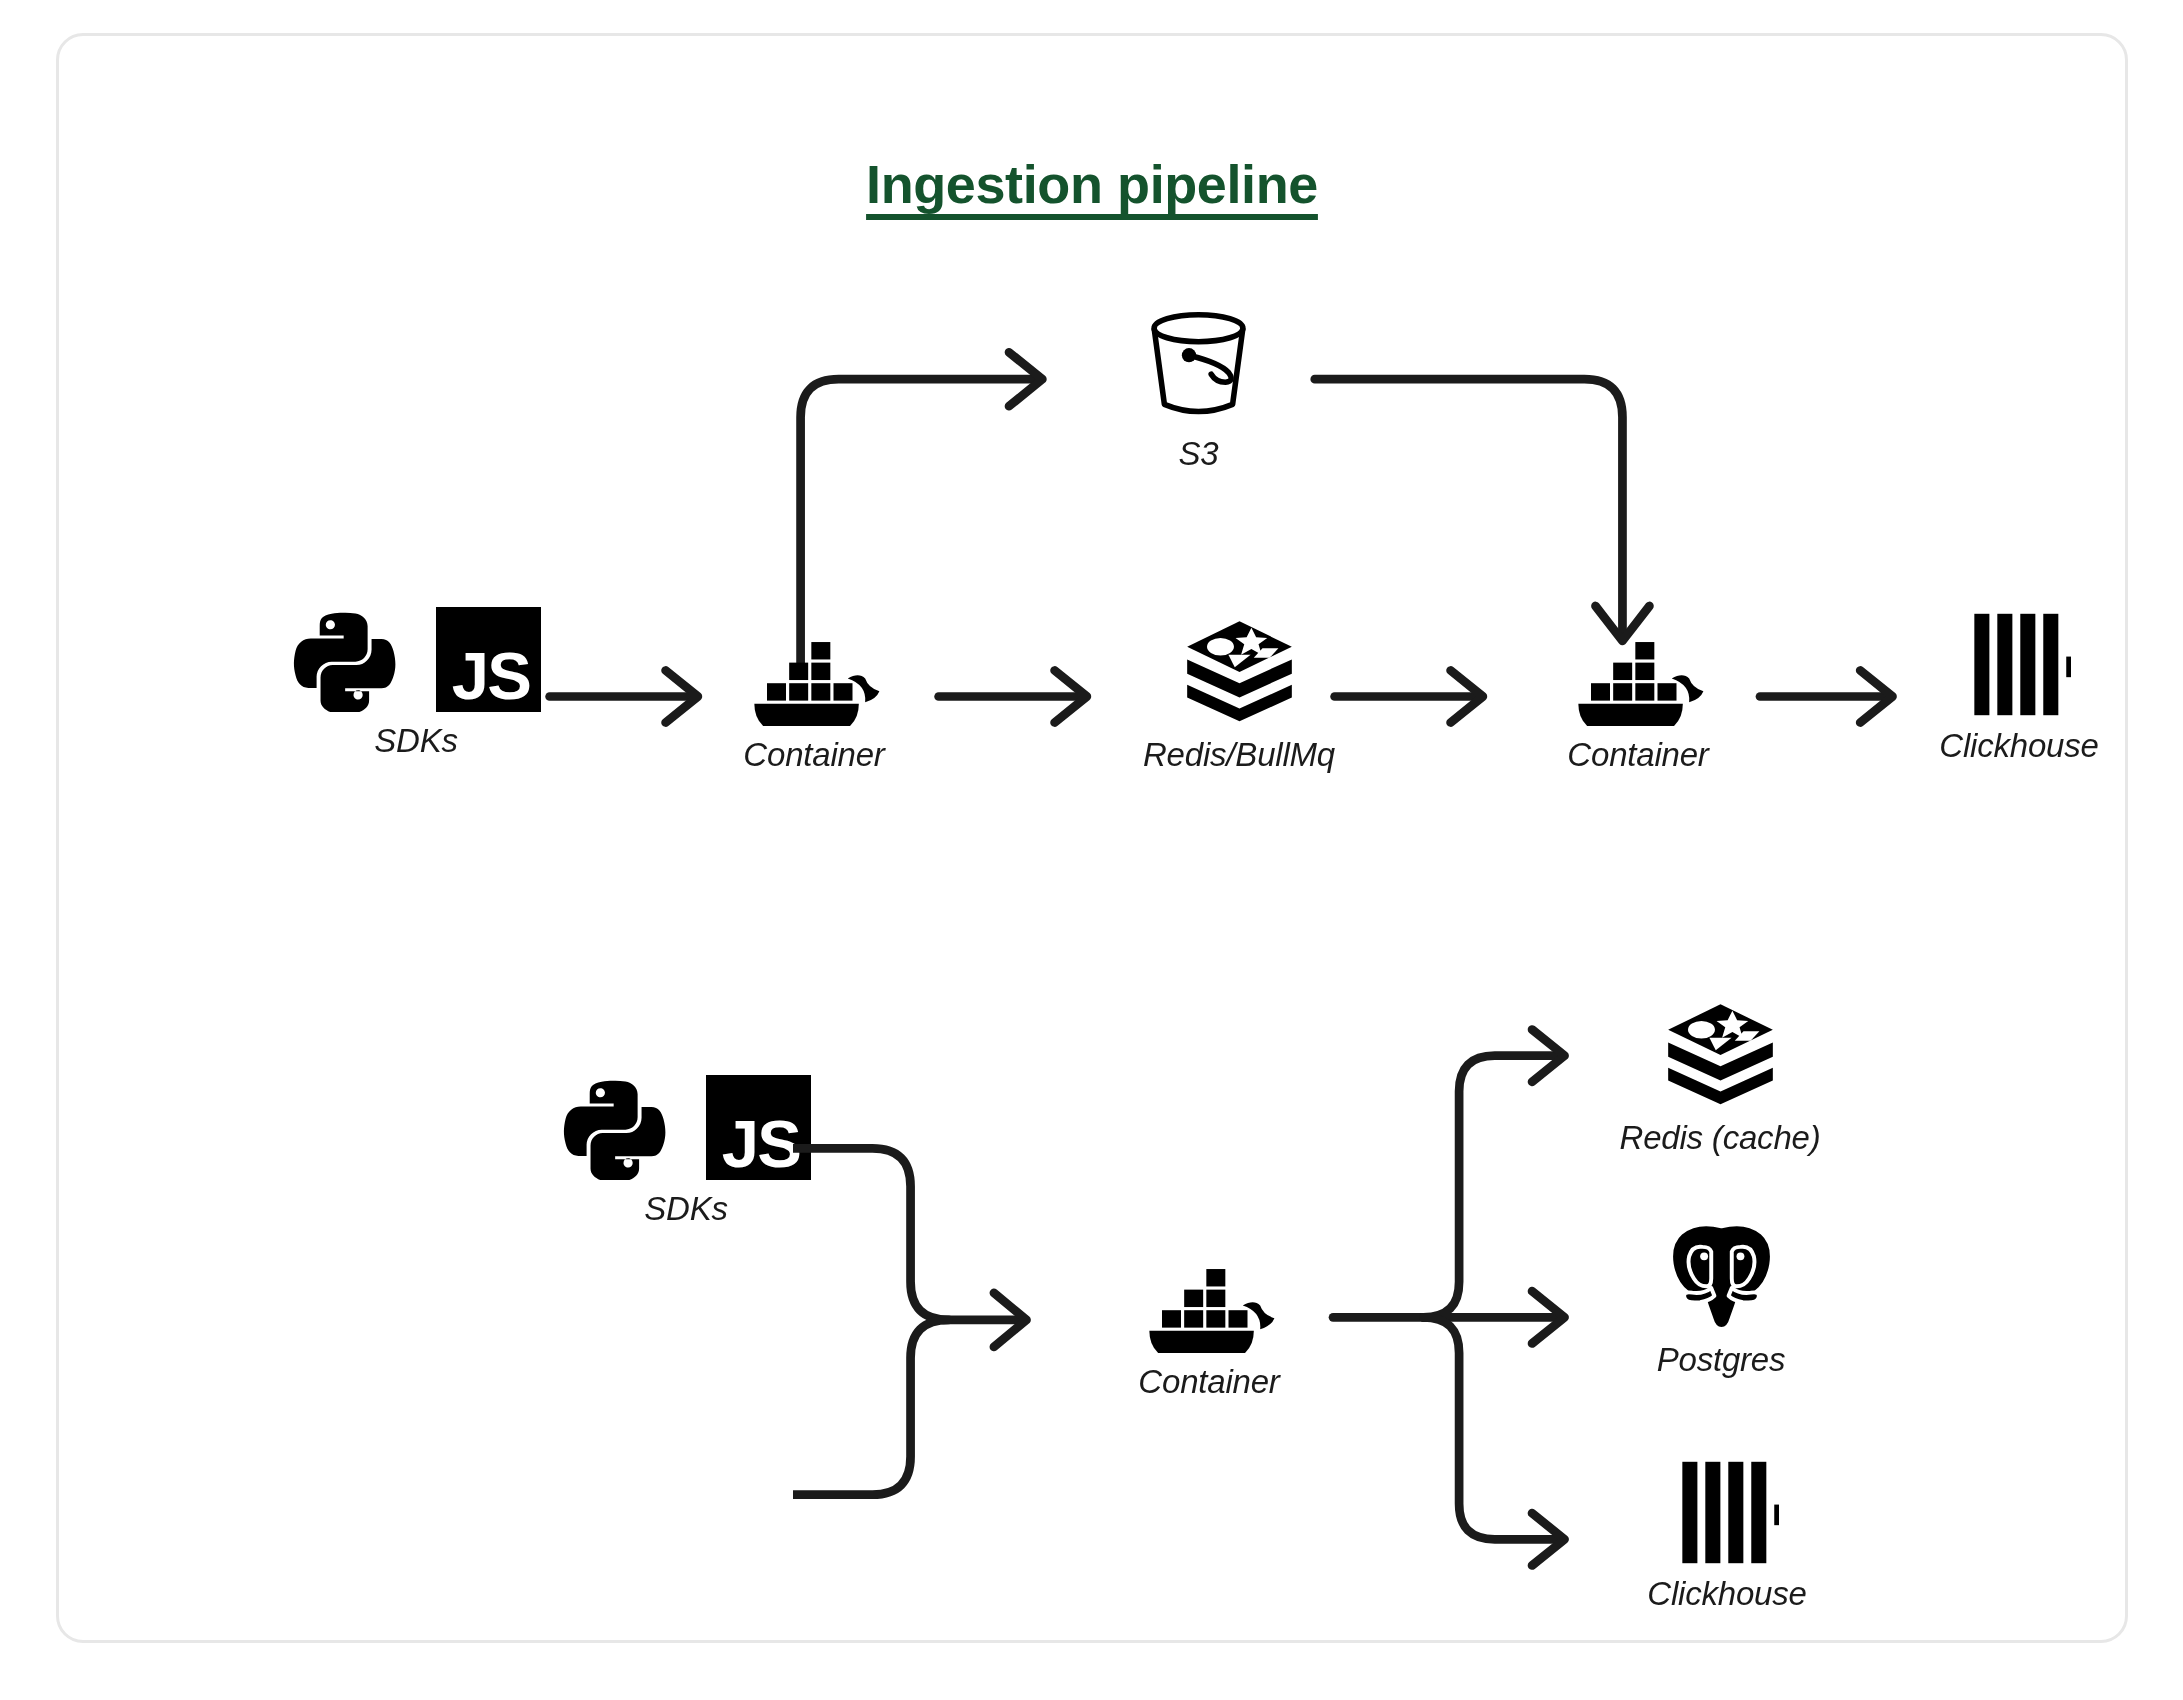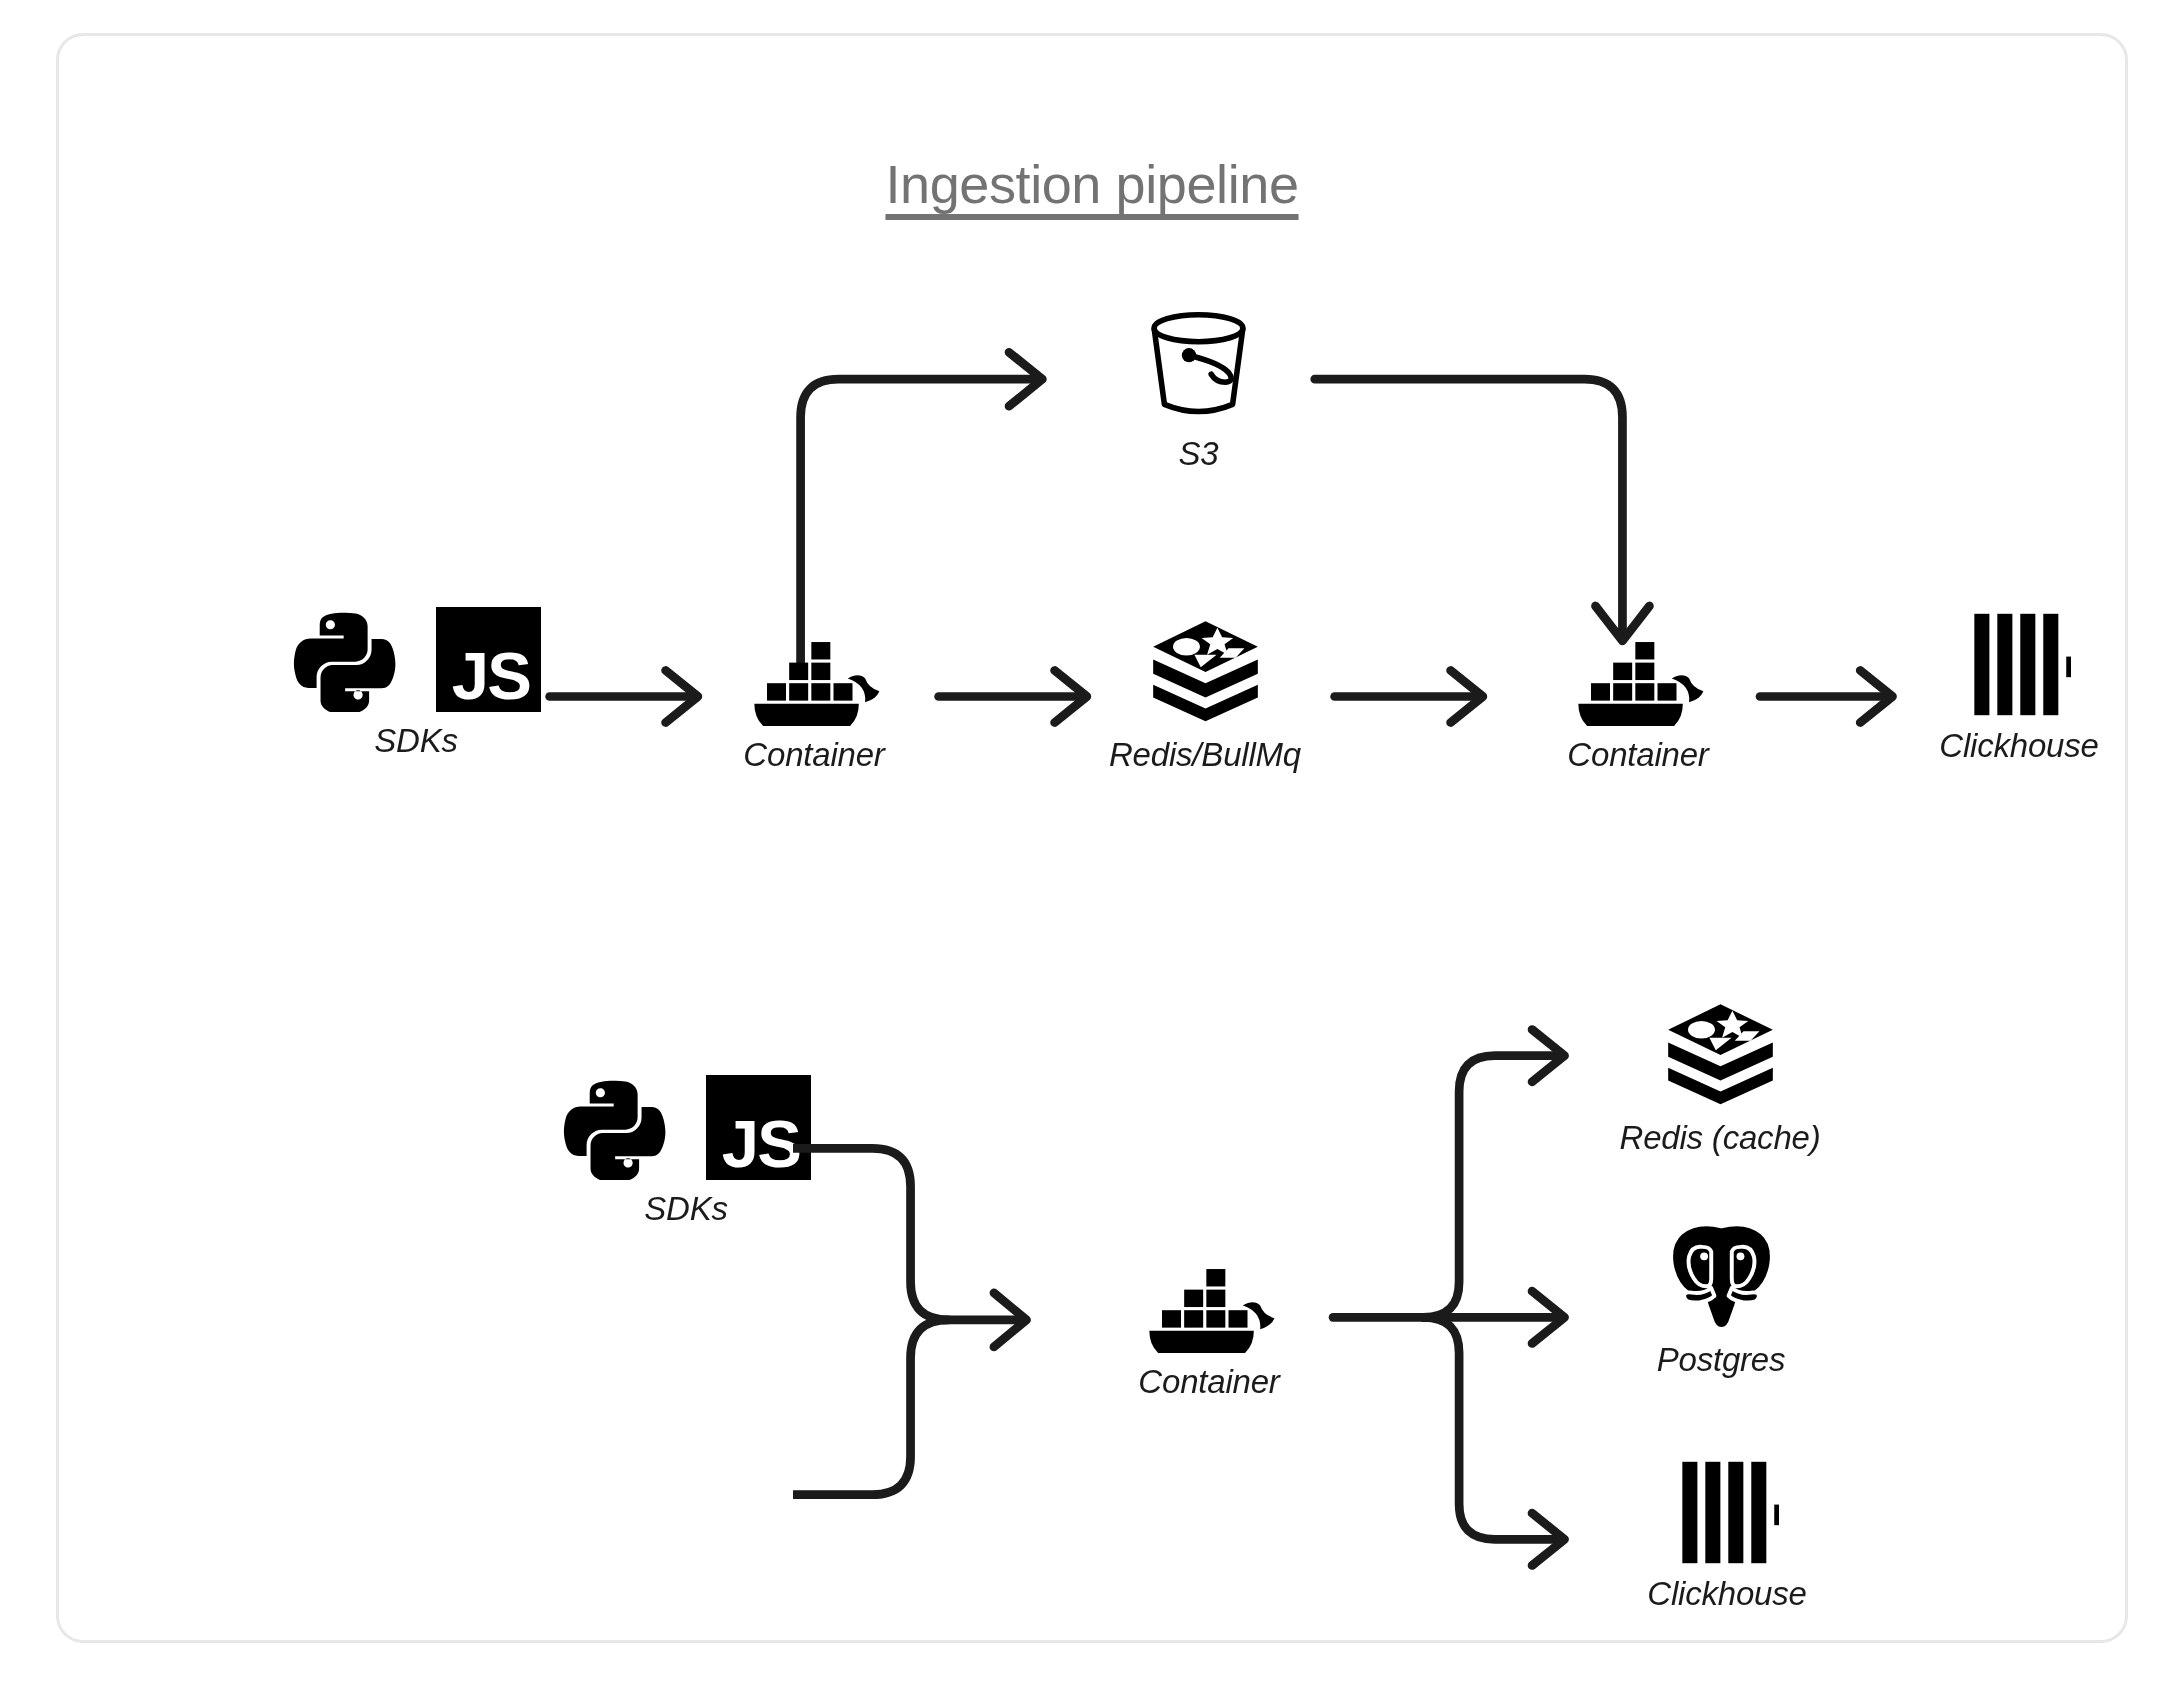--- a/index.html
+++ b/index.html
@@ -19,22 +19,22 @@
     top: 33px;
     width: 2072px;
     height: 1610px;
     border: 3.2px solid #e7e7e7;
     border-radius: 27px;
     background: #ffffff;
     box-sizing: border-box;
   }
   .section-title {
     position: absolute;
-    font-weight: normal;
-    color: #737373;
+    font-weight: bold;
+    color: #14532d;
     letter-spacing: -0.4px;
     white-space: nowrap;
     text-decoration: underline;
     text-decoration-thickness: 5.6px;
     text-underline-offset: 11px;
   }
   #title-ingestion {
     left: 0; right: 0;
     top: 117px;
     text-align: center;
@@ -155,21 +155,21 @@
       </svg>
     </div>
     <div class="caption">Container</div>
   </div>
 
   <svg class="conn" style="left:873px; top:625px; width:182px; height:71px;" viewBox="0 0 230 90">
     <path d="M 8 45 L 190 45" fill="none" stroke="#1b1b1b" stroke-width="11" stroke-linecap="round"></path>
     <path d="M 155 12 L 196 45 L 155 78" fill="none" stroke="#1b1b1b" stroke-width="11" stroke-linecap="round" stroke-linejoin="round"></path>
   </svg>
 
-  <div class="node" style="left:1023px; top:579px; width:246px;">
+  <div class="node" style="left:1057px; top:579px; width:246px;">
     <div class="glyph">
       <svg width="111" height="111" viewBox="0 0 140 140">
         <g fill="#000">
           <path d="M 70 8 L 136 40 L 70 72 L 4 40 Z"></path>
           <path d="M 4 56 L 70 86 L 136 56 L 136 74 L 70 104 L 4 74 Z"></path>
           <path d="M 4 88 L 70 118 L 136 88 L 136 104 L 70 134 L 4 104 Z"></path>
         </g>
         <g fill="#fff">
           <ellipse cx="46" cy="40" rx="17" ry="11"></ellipse>
           <path d="M 85 16 L 91 28 L 105 29 L 94 37 L 98 50 L 85 43 L 72 50 L 76 37 L 65 29 L 79 28 Z"></path>

